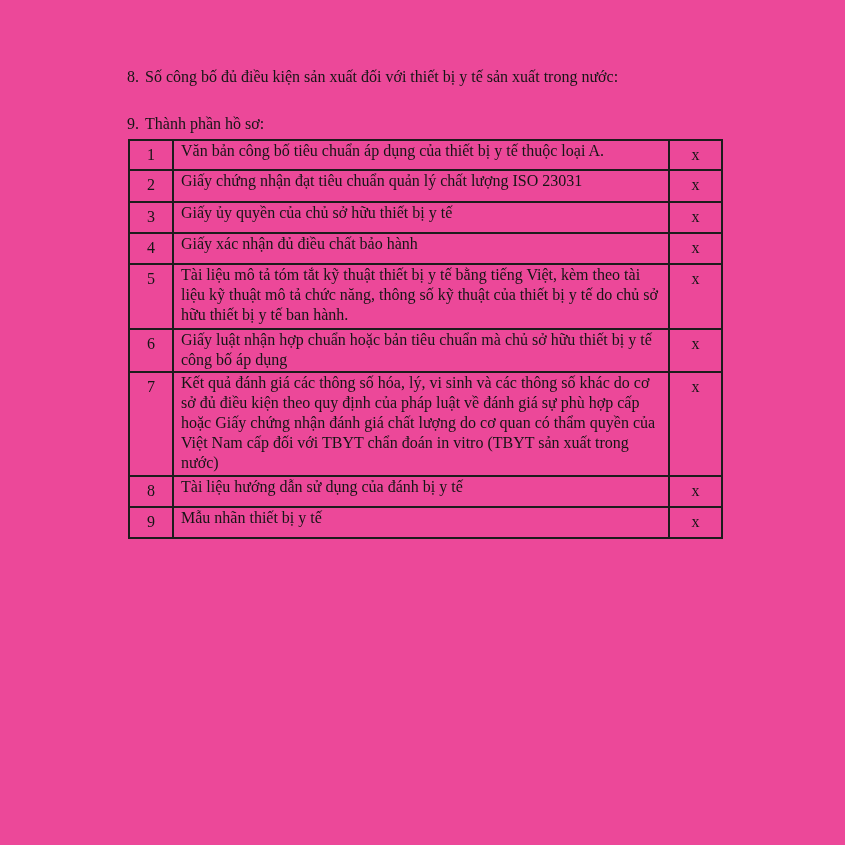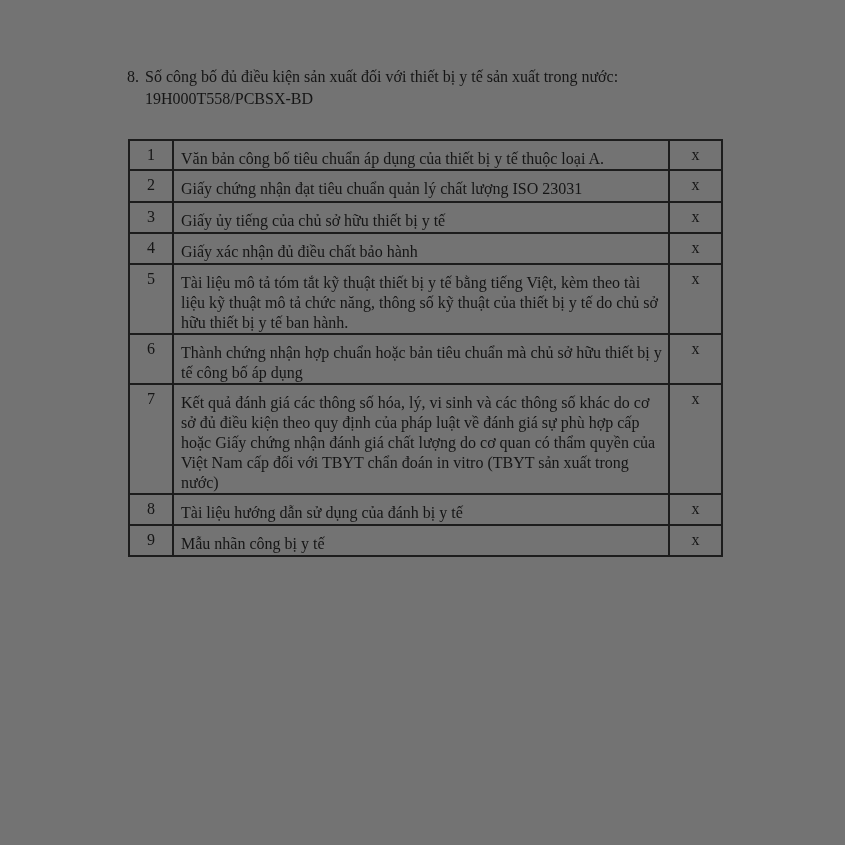--- a/index.html
+++ b/index.html
@@ -4,21 +4,21 @@
 <style>
   html, body {
     margin: 0;
     padding: 0;
     background: #ffffff;
   }
   .page {
     position: relative;
     width: 845px;
     height: 845px;
-    background: #737373;
+    background: #ec4899;
     font-family: "Liberation Serif", "DejaVu Serif", serif;
     color: #151515;
     overflow: hidden;
   }
   .item {
     position: absolute;
     font-size: 16px;
     line-height: 22px;
     white-space: nowrap;
   }
@@ -47,21 +47,21 @@
     overflow: hidden;
   }
   td.no {
     width: 42px;
     text-align: center;
     padding: 4px 0 0 0;
   }
   td.desc {
     width: 481px;
     text-align: left;
-    padding: 8px 6px 0 7px;
+    padding: 0 6px 0 7px;
     font-family: Liberation Serif, serif;
   }
   td.mark {
     width: 51px;
     text-align: center;
     padding: 4px 0 0 0;
   }
   tr.rh-a  { height: 30px; }
   tr.rh-b  { height: 32px; }
   tr.rh-c  { height: 31px; }
@@ -69,67 +69,69 @@
   tr.rh-6  { height: 43px; }
   tr.rh-7  { height: 104px; }
 </style>
 </head>
 <body>
 
 <div class="page">
 
   <div class="item item8">
     <span class="num">8.</span><span class="lbl">Số công bố đủ điều kiện sản xuất đối với thiết bị y tế sản xuất trong nước:</span>
-    <span class="val">19H000T558/PCBSX-BD</span>
   </div>
 
+  <div class="item item9">
+    <span class="num">9.</span><span class="lbl">Thành phần hồ sơ:</span>
+  </div>
 
   <table class="dossier">
     <tbody>
       <tr class="rh-a">
         <td class="no">1</td>
         <td class="desc">Văn bản công bố tiêu chuẩn áp dụng của thiết bị y tế thuộc loại A.</td>
         <td class="mark">x</td>
       </tr>
       <tr class="rh-b">
         <td class="no">2</td>
         <td class="desc">Giấy chứng nhận đạt tiêu chuẩn quản lý chất lượng ISO 23031</td>
         <td class="mark">x</td>
       </tr>
       <tr class="rh-c">
         <td class="no">3</td>
-        <td class="desc">Giấy ủy tiếng của chủ sở hữu thiết bị y tế</td>
+        <td class="desc">Giấy ủy quyền của chủ sở hữu thiết bị y tế</td>
         <td class="mark">x</td>
       </tr>
       <tr class="rh-c">
         <td class="no">4</td>
         <td class="desc">Giấy xác nhận đủ điều chất bảo hành</td>
         <td class="mark">x</td>
       </tr>
       <tr class="rh-5">
         <td class="no">5</td>
         <td class="desc">Tài liệu mô tả tóm tắt kỹ thuật thiết bị y tế bằng tiếng Việt, kèm theo tài liệu kỹ thuật mô tả chức năng, thông số kỹ thuật của thiết bị y tế do chủ sở hữu thiết bị y tế ban hành.</td>
         <td class="mark">x</td>
       </tr>
       <tr class="rh-6">
         <td class="no">6</td>
-        <td class="desc">Thành chứng nhận hợp chuẩn hoặc bản tiêu chuẩn mà chủ sở hữu thiết bị y tế công bố áp dụng</td>
+        <td class="desc">Giấy luật nhận hợp chuẩn hoặc bản tiêu chuẩn mà chủ sở hữu thiết bị y tế công bố áp dụng</td>
         <td class="mark">x</td>
       </tr>
       <tr class="rh-7">
         <td class="no">7</td>
         <td class="desc">Kết quả đánh giá các thông số hóa, lý, vi sinh và các thông số khác do cơ sở đủ điều kiện theo quy định của pháp luật về đánh giá sự phù hợp cấp hoặc Giấy chứng nhận đánh giá chất lượng do cơ quan có thẩm quyền của Việt Nam cấp đối với TBYT chẩn đoán in vitro (TBYT sản xuất trong nước)</td>
         <td class="mark">x</td>
       </tr>
       <tr class="rh-c">
         <td class="no">8</td>
         <td class="desc">Tài liệu hướng dẫn sử dụng của đánh bị y tế</td>
         <td class="mark">x</td>
       </tr>
       <tr class="rh-c">
         <td class="no">9</td>
-        <td class="desc">Mẫu nhãn công bị y tế</td>
+        <td class="desc">Mẫu nhãn thiết bị y tế</td>
         <td class="mark">x</td>
       </tr>
     </tbody>
   </table>
 
 </div>
 
 </body></html>

